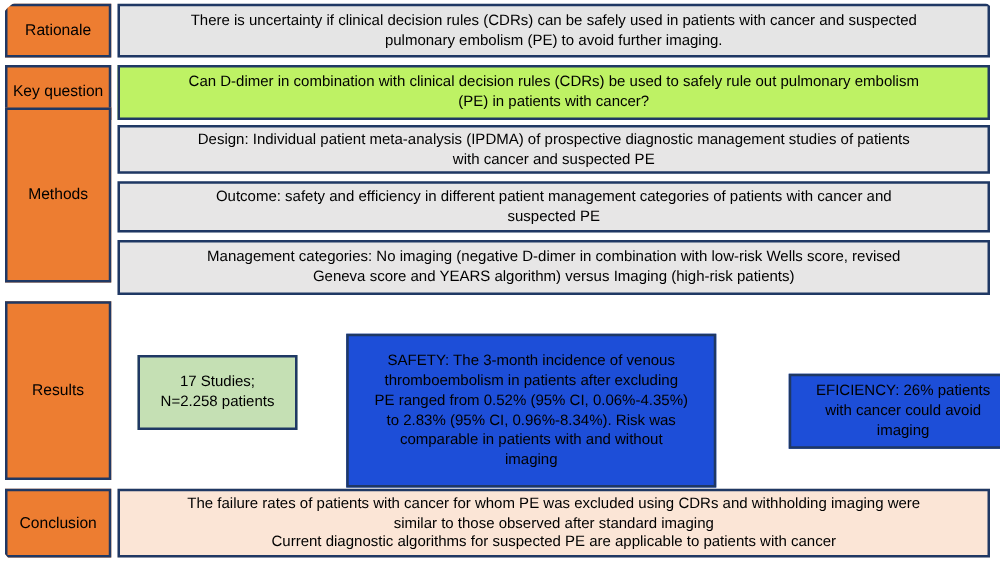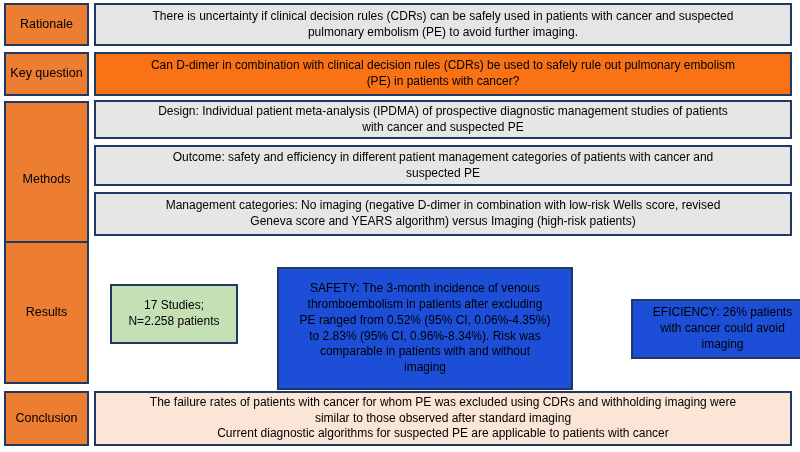--- a/index.html
+++ b/index.html
@@ -4,20 +4,21 @@
 <style>
   html, body { margin: 0; padding: 0; background: #ffffff; }
   .canvas {
     position: relative;
     width: 800px;
     height: 452px;
     background: #ffffff;
     font-family: "Liberation Sans", sans-serif;
     color: #000000;
     overflow: hidden;
+    border-radius: 21px;
   }
   .box {
     position: absolute;
     box-sizing: border-box;
     border: 2px solid #1F3864;
     display: flex;
     align-items: center;
     justify-content: center;
     text-align: center;
     white-space: pre-line;
@@ -29,36 +30,36 @@
   .label {
     left: 4px;
     width: 85px;
     background: #ED7D31;
     font-size: 12.5px;
     line-height: 1.25;
     padding: 1px 2px;
   }
   .content { left: 94px; width: 698px; }
   .fill-blue   { background: #e5e5e5; }
-  .fill-cream  { background: #f97316; }
+  .fill-cream  { background: #bef264; }
   .fill-gray   { background: #E7E6E6; }
   .fill-green-dark  { background: #C5E0B4; }
   .fill-green-light { background: #1d4ed8; margin-top: 16px; }
   .fill-peach  { background: #FBE5D6; }
 </style>
 </head>
 <body>
 
 <div class="canvas">
 
   <div class="box label" style="top:3px;height:43px">Rationale</div>
 
   <div class="box label" style="top:52px;height:44px">Key question</div>
 
-  <div class="box label" style="top:101px;height:157px">Methods</div>
+  <div class="box label" style="top:86px;height:140px">Methods</div>
 
   <div class="box label" style="top:241px;height:143px">Results</div>
 
   <div class="box label" style="top:391px;height:55px">Conclusion</div>
 
   <div class="box content fill-blue" style="top:3px;height:43px">There is uncertainty if clinical decision rules (CDRs) can be safely used in patients with cancer and suspected
 pulmonary embolism (PE) to avoid further imaging.</div>
 
   <div class="box content fill-cream" style="top:52px;height:44px">Can D-dimer in combination with clinical decision rules (CDRs) be used to safely rule out pulmonary embolism
 (PE) in patients with cancer?</div>

